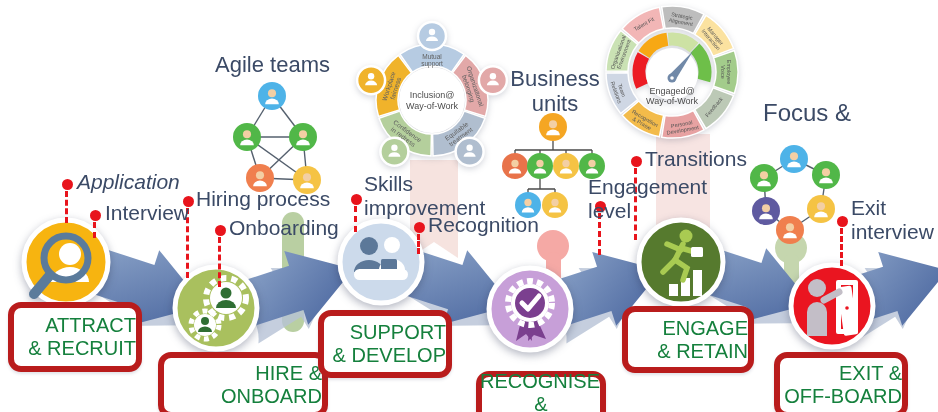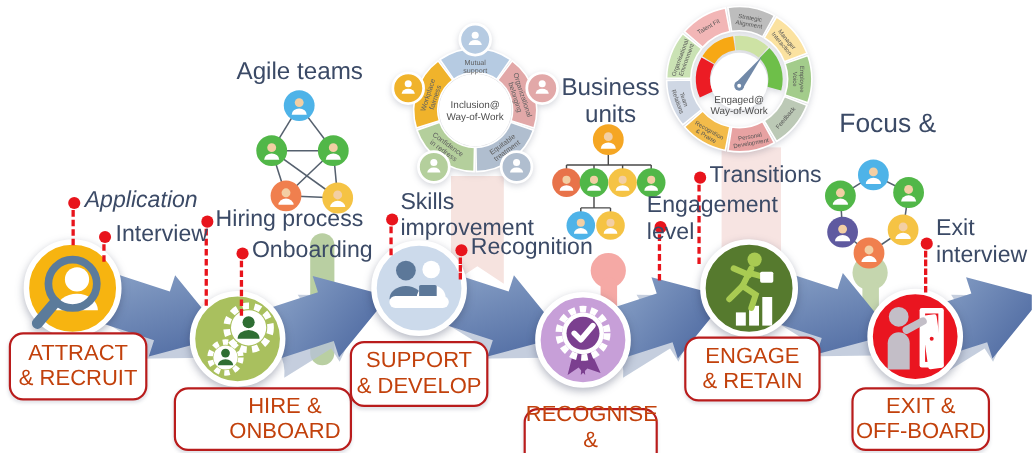--- a/index.html
+++ b/index.html
@@ -3,24 +3,24 @@
 <meta charset="utf-8">
 <style>
   html,body{margin:0;padding:0;}
   body{width:938px;height:412px;position:relative;overflow:hidden;background:#ffffff;
        font-family:"Liberation Sans","DejaVu Sans",sans-serif;}
   .abs{position:absolute;}
   .callout-text{position:absolute;color:#3b4a66;font-size:21px;line-height:24px;white-space:nowrap;z-index:6;}
   .callout-dot{position:absolute;width:11px;height:11px;border-radius:50%;background:#e8141c;z-index:6;}
   .callout-line{position:absolute;width:0;border-left:3px dashed #e8141c;z-index:5;}
   .heading{position:absolute;color:#3b4a66;font-size:22px;line-height:25px;text-align:center;z-index:6;}
-  .stage-box{position:absolute;background:#fff;border:2px solid #b91c1c;border-radius:13px;
-             color:#c2410c;font-size:20px;line-height:23px;text-align:center;
+  .stage-box{position:absolute;background:#fff;border:6px solid #b91c1c;border-radius:13px;
+             color:#15803d;font-size:20px;line-height:23px;text-align:center;
              display:flex;flex-direction:column;justify-content:center;z-index:7;
-             box-shadow:0 2px 3px rgba(60,70,100,.15);}
+             box-shadow:0 2px 3px rgba(60,70,100,.15);align-items:flex-end;}
   svg.layer{position:absolute;left:0;top:0;z-index:2;}
   svg.decor{z-index:1;}
   svg.cluster{z-index:3;}
   svg.stage-icon{position:absolute;z-index:4;filter:drop-shadow(0 3px 4px rgba(40,50,80,.35));}
   svg.wheel{position:absolute;z-index:3;filter:drop-shadow(0 2px 3px rgba(40,50,80,.2));}
   .seg-label{font-size:6.5px;fill:#5f5f5f;text-anchor:middle;}
   .seg-label2{font-size:5.5px;fill:#555;text-anchor:middle;}
   .wheel-center{font-size:9px;fill:#4d4d4d;text-anchor:middle;}
 </style>
 </head>

